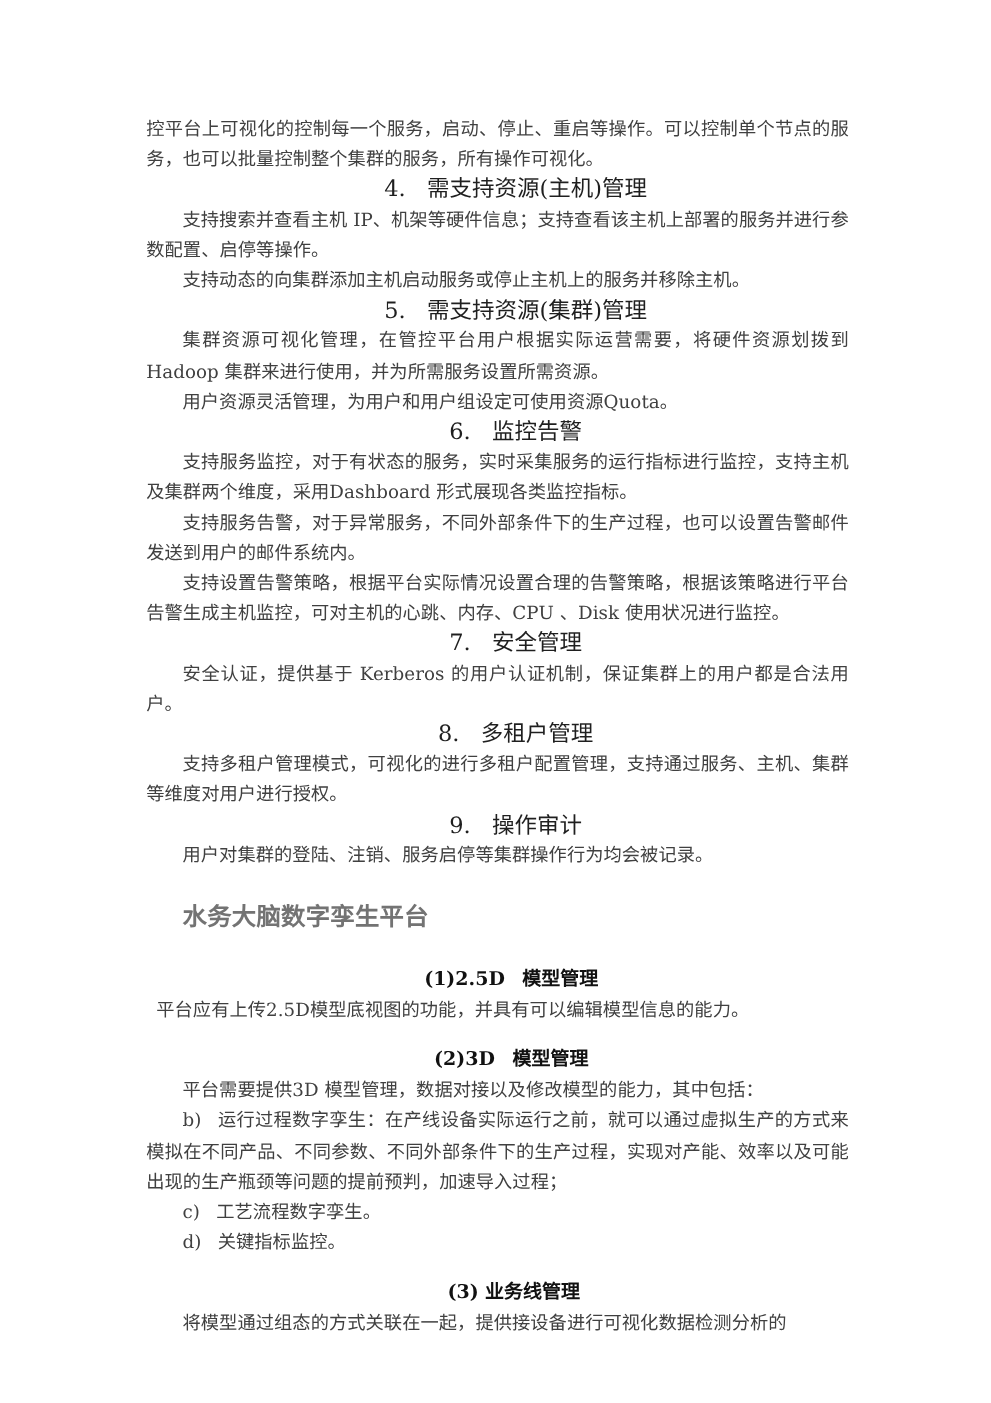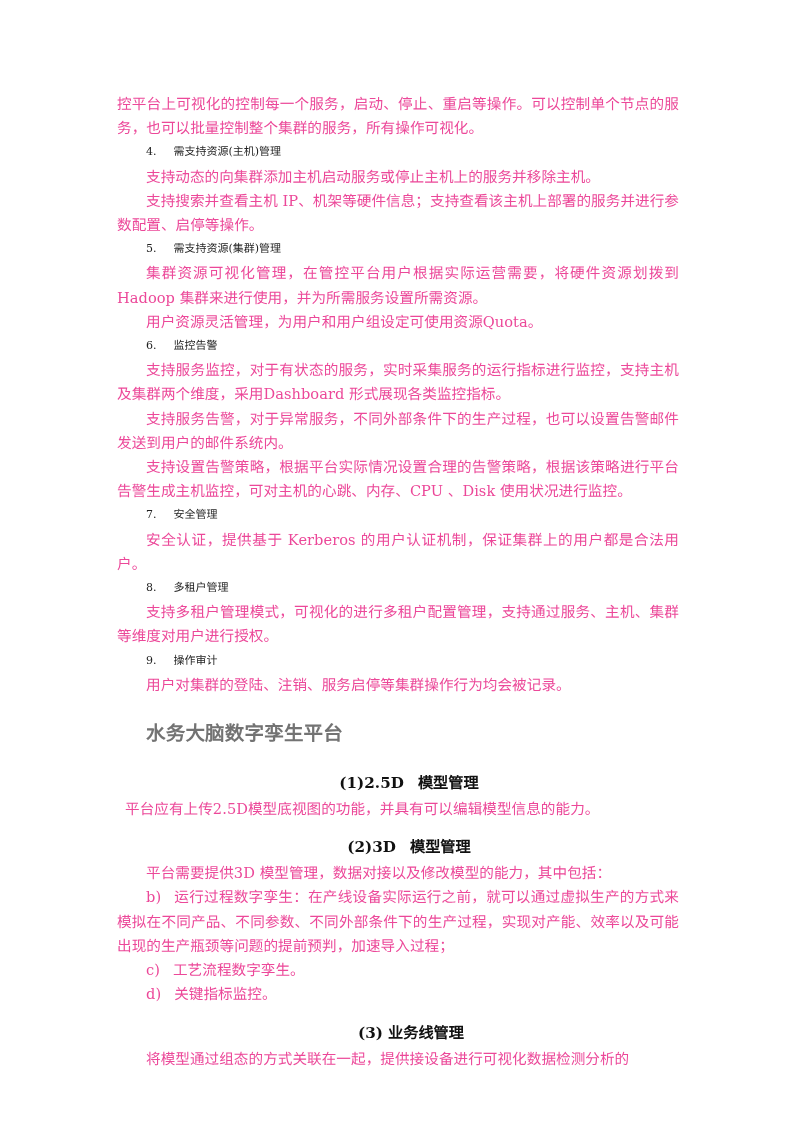--- a/index.html
+++ b/index.html
@@ -27,36 +27,37 @@
   }
 
   
   .p {
     margin: 0;
     font-size: 14.6px;
     line-height: 24.2px;
     text-align: justify;
     text-justify: inter-ideograph;
     letter-spacing: 0.05px;
-    color: #ec4899;
+    color: #404040;
   }
   
   .indent2 { text-indent: 29px; }
   .indent-num { text-indent: 29px; }
   .indent-small { text-indent: 8px; }
   .noindent { text-indent: 0; }
 
   
   .numline {
     margin: 0;
-    font-size: 11px;
+    font-size: 18px;
     line-height: 24.2px;
     text-indent: 29px;
     color: #1f1f1f;
     white-space: pre;
+    text-align: center;
   }
   .num-marker {
     font-family: "DejaVu Serif", "Liberation Serif", serif;
   }
   .num-gap { display: inline-block; width: 17px; }
   .ltr-gap { display: inline-block; width: 13px; }
 
   
   .h-main {
     margin: 0;
@@ -95,22 +96,22 @@
 </style>
 </head>
 <body>
 
 <div class="page">
   <div class="content">
 
     <p class="p noindent">控平台上可视化的控制每一个服务，启动、停止、重启等操作。可以控制单个节点的服务，也可以批量控制整个集群的服务，所有操作可视化。</p>
 
     <p class="numline"><span class="num-marker">4.</span><span class="num-gap"></span><span>需支持资源(主机)管理</span></p>
+    <p class="p indent2">支持搜索并查看主机 IP、机架等硬件信息；支持查看该主机上部署的服务并进行参数配置、启停等操作。</p>
     <p class="p indent2">支持动态的向集群添加主机启动服务或停止主机上的服务并移除主机。</p>
-    <p class="p indent2">支持搜索并查看主机 IP、机架等硬件信息；支持查看该主机上部署的服务并进行参数配置、启停等操作。</p>
 
     <p class="numline"><span class="num-marker">5.</span><span class="num-gap"></span><span>需支持资源(集群)管理</span></p>
     <p class="p indent2">集群资源可视化管理，在管控平台用户根据实际运营需要，将硬件资源划拨到Hadoop 集群来进行使用，并为所需服务设置所需资源。</p>
     <p class="p indent2">用户资源灵活管理，为用户和用户组设定可使用资源Quota。</p>
 
     <p class="numline"><span class="num-marker">6.</span><span class="num-gap"></span><span>监控告警</span></p>
     <p class="p indent2">支持服务监控，对于有状态的服务，实时采集服务的运行指标进行监控，支持主机及集群两个维度，采用Dashboard 形式展现各类监控指标。</p>
     <p class="p indent2">支持服务告警，对于异常服务，不同外部条件下的生产过程，也可以设置告警邮件发送到用户的邮件系统内。</p>
     <p class="p indent2">支持设置告警策略，根据平台实际情况设置合理的告警策略，根据该策略进行平台告警生成主机监控，可对主机的心跳、内存、CPU 、Disk 使用状况进行监控。</p>
 

